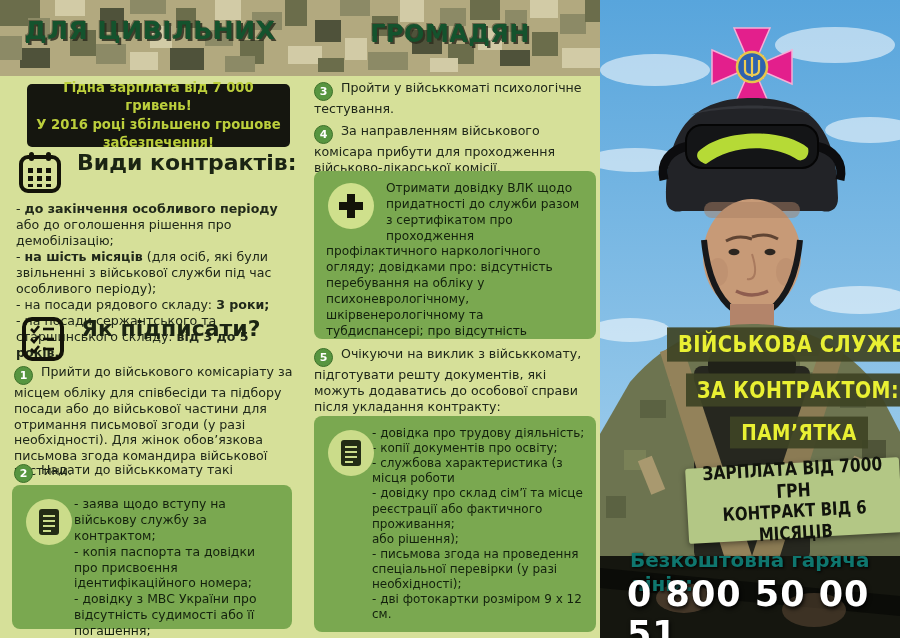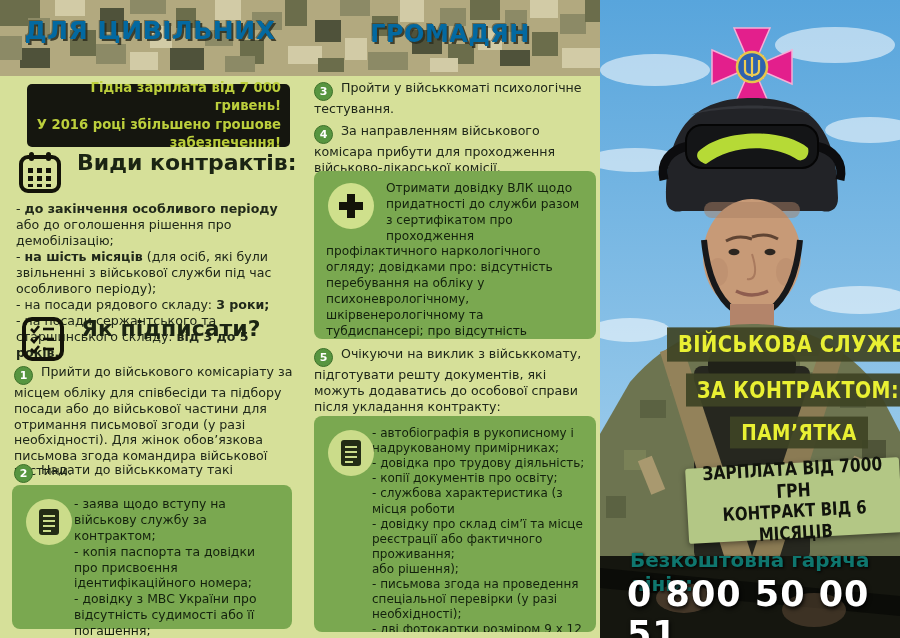--- a/index.html
+++ b/index.html
@@ -1,27 +1,27 @@
 <!DOCTYPE html>
 <html><head>
 <meta charset="utf-8">
 <style>
   html,body{margin:0;padding:0;background:#777;}
   .page{position:relative;width:900px;height:638px;overflow:hidden;
         background:#d6e099;font-family:"DejaVu Sans",sans-serif;color:#232b18;}
   .abs{position:absolute;}
   
   .camo{left:0;top:0;width:600px;height:76px;}
-  .col-title{top:16px;width:300px;text-align:center;color:#0369a1;font-weight:bold;
+  .col-title{top:16px;width:300px;text-align:center;color:#14532d;font-weight:bold;
              letter-spacing:.5px;text-shadow:2px 2px 0 rgba(45,46,30,.85),-1px -1px 0 rgba(45,46,30,.5);}
   .t-left{left:0;font-size:25px;}
   .t-mid{left:300px;top:20px;font-size:24px;}
   
   .blackbox{left:27px;top:84px;width:263px;height:63px;background:#15160f;border-radius:5px;
-            display:flex;flex-direction:column;justify-content:center;text-align:right;
+            display:flex;flex-direction:column;justify-content:center;text-align:center;
             color:#bccf3c;font-weight:bold;font-size:13.2px;line-height:1.38;padding:2px 9px;box-sizing:border-box;}
   
   .hdr{display:flex;align-items:flex-start;gap:15px;}
   .hdr .ht{font-size:22px;font-weight:bold;color:#1b2413;}
   .hdr1{left:18px;top:150px;}
   .hdr2{left:20px;top:316px;}
   
   .body{font-size:12.6px;line-height:1.24;color:#20271573;color:#20281a;}
   .list1{left:16px;top:201px;width:278px;line-height:1.27;}
   .step{margin:0;}
@@ -229,21 +229,20 @@
         <rect x="2" y="1" width="20" height="26" rx="3" fill="#232c15"></rect>
         <g stroke="#cbdc8a" stroke-width="2">
             <path d="M6,8 h12"></path>
             <path d="M6,13 h12"></path>
             <path d="M6,18 h12"></path>
             <path d="M6,23 h8"></path>
           </g>
       </svg>
     </span>
     <div class="dl">
-      <div>- автобіографія в рукописному і надрукованому примірниках;</div>
       <div>- довідка про трудову діяльність;</div>
       <div>- копії документів про освіту;</div>
       <div>- службова характеристика (з місця роботи</div>
       <div>- довідку про склад сім’ї та місце реєстрації або фактичного проживання;</div>
       <div>або рішення);</div>
       <div>- письмова згода на проведення спеціальної перевірки (у разі необхідності);</div>
       <div>- дві фотокартки розміром 9 х 12 см.</div>
     </div>
   </div>
 

